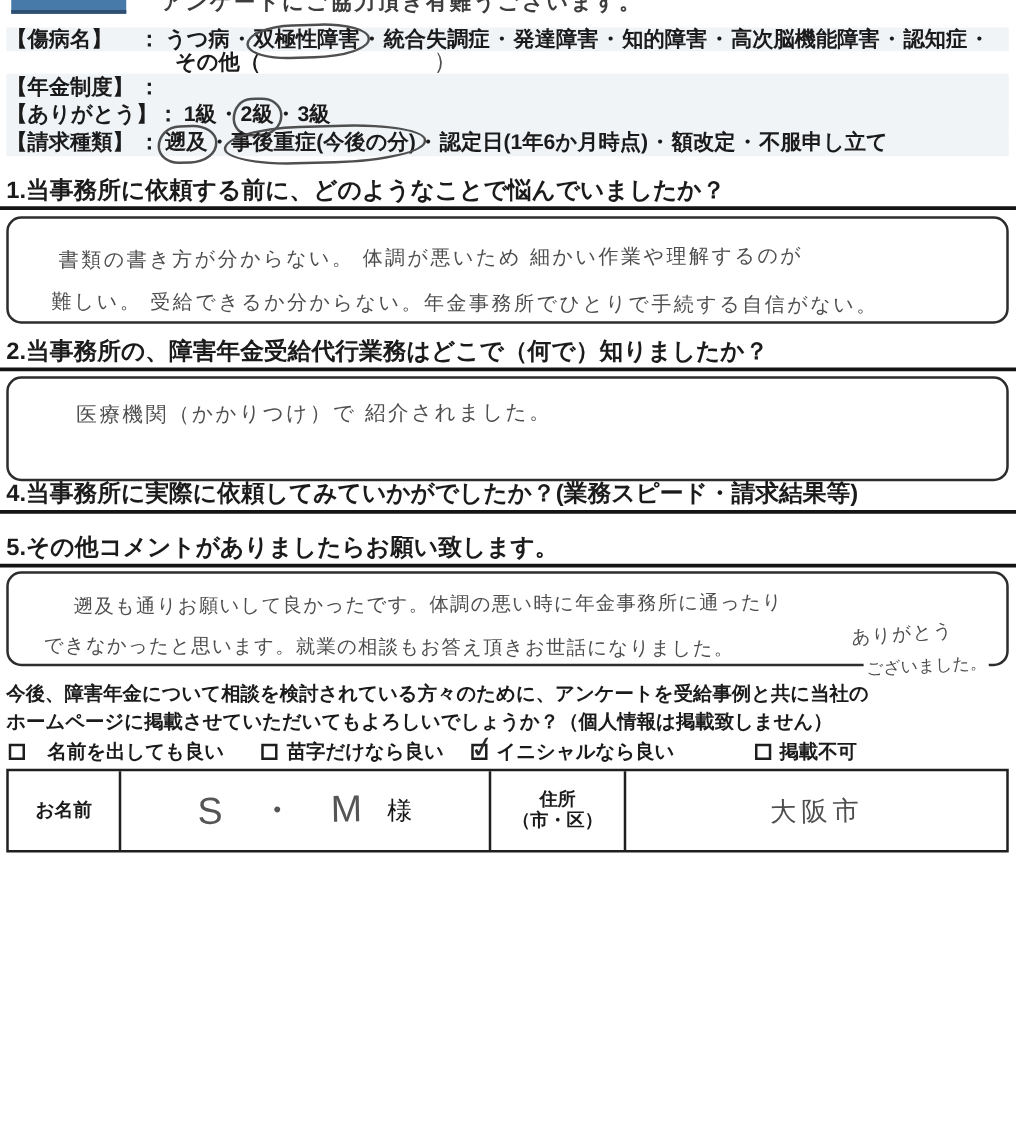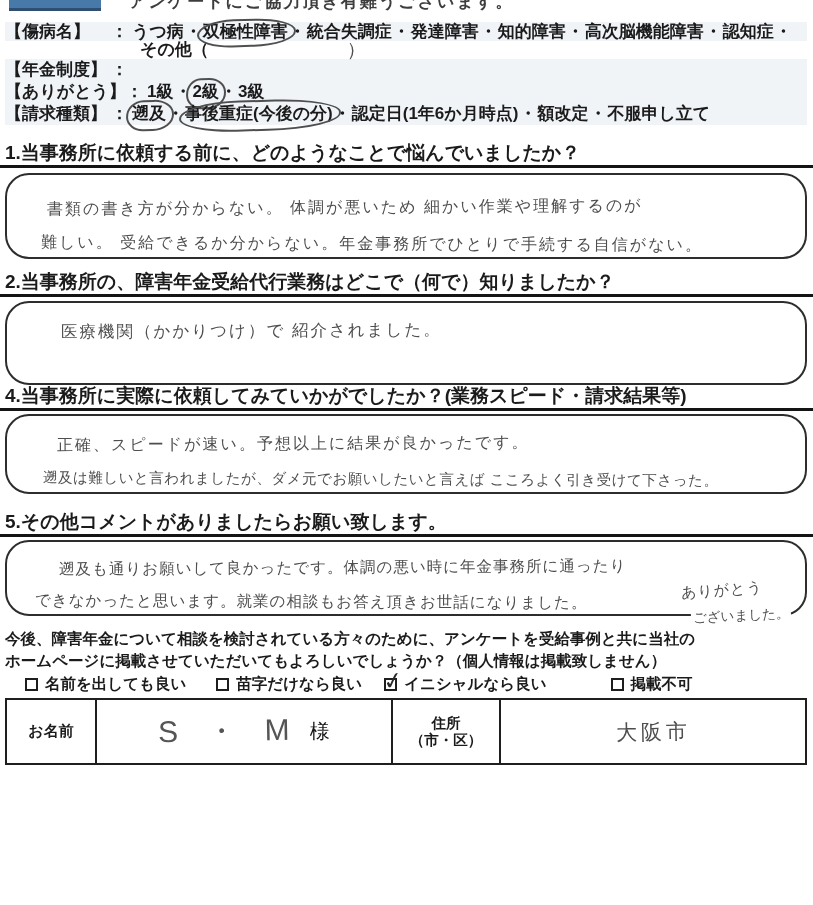--- a/index.html
+++ b/index.html
@@ -54,21 +54,21 @@
 
   
   .q-title {
     font-size: 19px; font-weight: bold; line-height: 22px;
     border-bottom: 3.5px solid #141414;
     padding-bottom: 1px;
     margin-left: -5px; margin-right: -6px; padding-left: 5px;
     white-space: nowrap;
   }
   .answer-box {
-    border: 2.5px solid #2d2d2d; border-radius: 24px;
+    border: 2.5px solid #2d2d2d; border-radius: 12px;
     position: relative;
   }
   .hand {
     color: #4e4e4e; font-size: 16px; letter-spacing: 2px;
     white-space: nowrap;
   }
   .hand.l1 { transform: rotate(-0.35deg); }
   .hand.l2 { transform: rotate(0.25deg); }
 
   .q1 .q-title { margin-top: 17px; }
@@ -94,21 +94,21 @@
   .q5 .hand { font-size: 15.5px; letter-spacing: 1px; line-height: 35px; }
   .q5 .l2 { margin-left: -24px; }
   .annot-1 { position: absolute; right: 42px; bottom: 14px; font-size: 15px; color: #4e4e4e; transform: rotate(-4deg); letter-spacing: 1px; }
   .annot-2 { position: absolute; right: 14px; bottom: -11px; font-size: 13.5px; color: #4e4e4e; transform: rotate(-3deg); background: #fff; padding: 0 2px; }
 
   
   .consent-line { font-size: 15.5px; font-weight: bold; line-height: 21.5px; white-space: nowrap; }
   .consent-line.first { margin-top: 12px; }
   .checkbox-row { display: flex; margin-top: 3px; height: 20px; align-items: center; font-size: 15.5px; font-weight: bold; }
   .cb-item { display: flex; align-items: center; position: relative; cursor: default; }
-  .cb-item.c1 { margin-left: 20px; }
+  .cb-item.c1 { margin-left: 2px; gap: 11px; }
   .cb-item.c2 { margin-left: 30px; }
   .cb-item.c3 { margin-left: 22px; }
   .cb-item.c4 { margin-left: 28px; padding-left: 36px; }
   .cbox {
     display: inline-block; width: 13px; height: 13px;
     border: 2px solid #1e1e1e; margin-right: 7px; background: #fff;
     position: relative;
   }
   .handcheck {
     position: absolute; left: -3px; top: -13px;
@@ -185,24 +185,20 @@
   <section class="q q2">
     <h2 class="q-title">2.当事務所の、障害年金受給代行業務はどこで（何で）知りましたか？</h2>
     <div class="answer-box">
       <p class="hand l1">医療機関（かかりつけ）で 紹介されました。</p>
     </div>
   </section>
 
 
   <section class="q q4">
     <h2 class="q-title">4.当事務所に実際に依頼してみていかがでしたか？(業務スピード・請求結果等)</h2>
-    <div class="answer-box">
-      <p class="hand l1">正確、スピードが速い。予想以上に結果が良かったです。</p>
-      <p class="hand l2">遡及は難しいと言われましたが、ダメ元でお願いしたいと言えば こころよく引き受けて下さった。</p>
-    </div>
   </section>
 
   <section class="q q5">
     <h2 class="q-title">5.その他コメントがありましたらお願い致します。</h2>
     <div class="answer-box">
       <p class="hand l1">遡及も通りお願いして良かったです。体調の悪い時に年金事務所に通ったり</p>
       <p class="hand l2">できなかったと思います。就業の相談もお答え頂きお世話になりました。</p>
       <span class="annot-1">ありがとう</span>
       <span class="annot-2">ございました。</span>
     </div>

